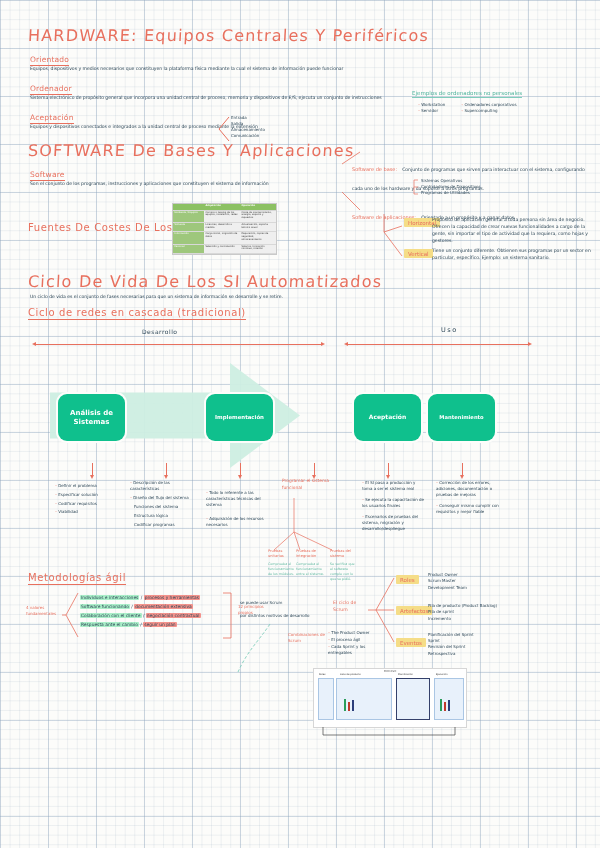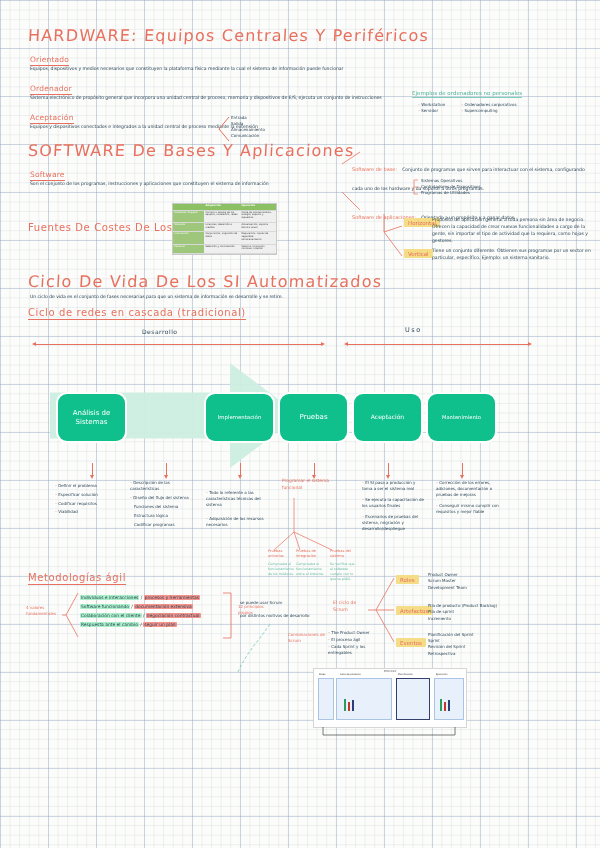--- a/index.html
+++ b/index.html
@@ -85,21 +85,21 @@
     clip-path:polygon(0 28%,72% 28%,72% 0,100% 50%,72% 100%,72% 72%,0 72%);
     opacity:.95;
   }
   .pbox{
     position:absolute;top:39px;width:67px;height:47px;
     background:#0fc08d;border-radius:9px;
     display:flex;align-items:center;justify-content:center;
     color:#fff;text-align:center;line-height:1.15;
     box-shadow:0 0 0 2px #fdfdfb;
   }
-  .pbox span{display:block;padding:0 3px;}
+  .pbox span{display:block;padding:0 3px;font-weight:bold;}
 
   
   .dnarrow{position:absolute;width:1px;background:#e8705e;}
   .dnarrow:after{
     content:"";position:absolute;left:-2.2px;bottom:-4px;
     border-left:2.6px solid transparent;border-right:2.6px solid transparent;
     border-top:4.5px solid #e8705e;
   }
   .tline{position:absolute;height:1px;background:#e8705e;}
   .tline.arrL:before{
@@ -244,34 +244,31 @@
   <div class="bodyw" style="left:432px;top:248px;width:163px;">Tiene un conjunto diferente. Obtienen sus programas por un sector en particular, específico. Ejemplo: un sistema sanitario.</div>
 
   <div class="h1" style="left:28px;top:272px;">Ciclo De Vida De Los SI Automatizados</div>
   <div class="body" style="left:30px;top:294px;">Un ciclo de vida es el conjunto de fases necesarias para que un sistema de información se desarrolle y se retire.</div>
 
   <div class="h2b" style="left:28px;top:307px;">Ciclo de redes en cascada (tradicional)</div>
 
   <div class="body" style="left:142px;top:328px;color:#2f4858;font-size:6px;letter-spacing:.5px;">Desarrollo</div>
   <div class="tline arrL arrR" style="left:36px;top:344px;width:285px;"></div>
 
-  <div class="body" style="left:405px;top:326px;color:#2f4858;font-size:6.5px;letter-spacing:1.5px;">Uso</div>
+  <div class="body" style="left:405px;top:326px;color:#2f4858;font-size:6.5px;letter-spacing:1.5px;padding-left:36px;">Uso</div>
   <div class="tline arrL arrR" style="left:348px;top:344px;width:180px;"></div>
 
   <div id="flow">
     <div class="bigarrow"></div>
 
     <div class="pbox" style="left:18px;font-size:7px;">
       <span>Análisis de Sistemas</span>
     </div>
     <div class="pbox" style="left:166px;font-size:5.4px;">
       <span>Implementación</span>
-    </div>
-    <div class="pbox" style="left:240px;font-size:7px;">
-      <span>Pruebas</span>
     </div>
     <div class="pbox" style="left:314px;font-size:6px;">
       <span>Aceptación</span>
     </div>
     <div class="pbox" style="left:388px;font-size:5.2px;">
       <span>Mantenimiento</span>
     </div>
   </div>
 
   <div class="dnarrow" style="left:92px;top:463px;height:12px;"></div>

